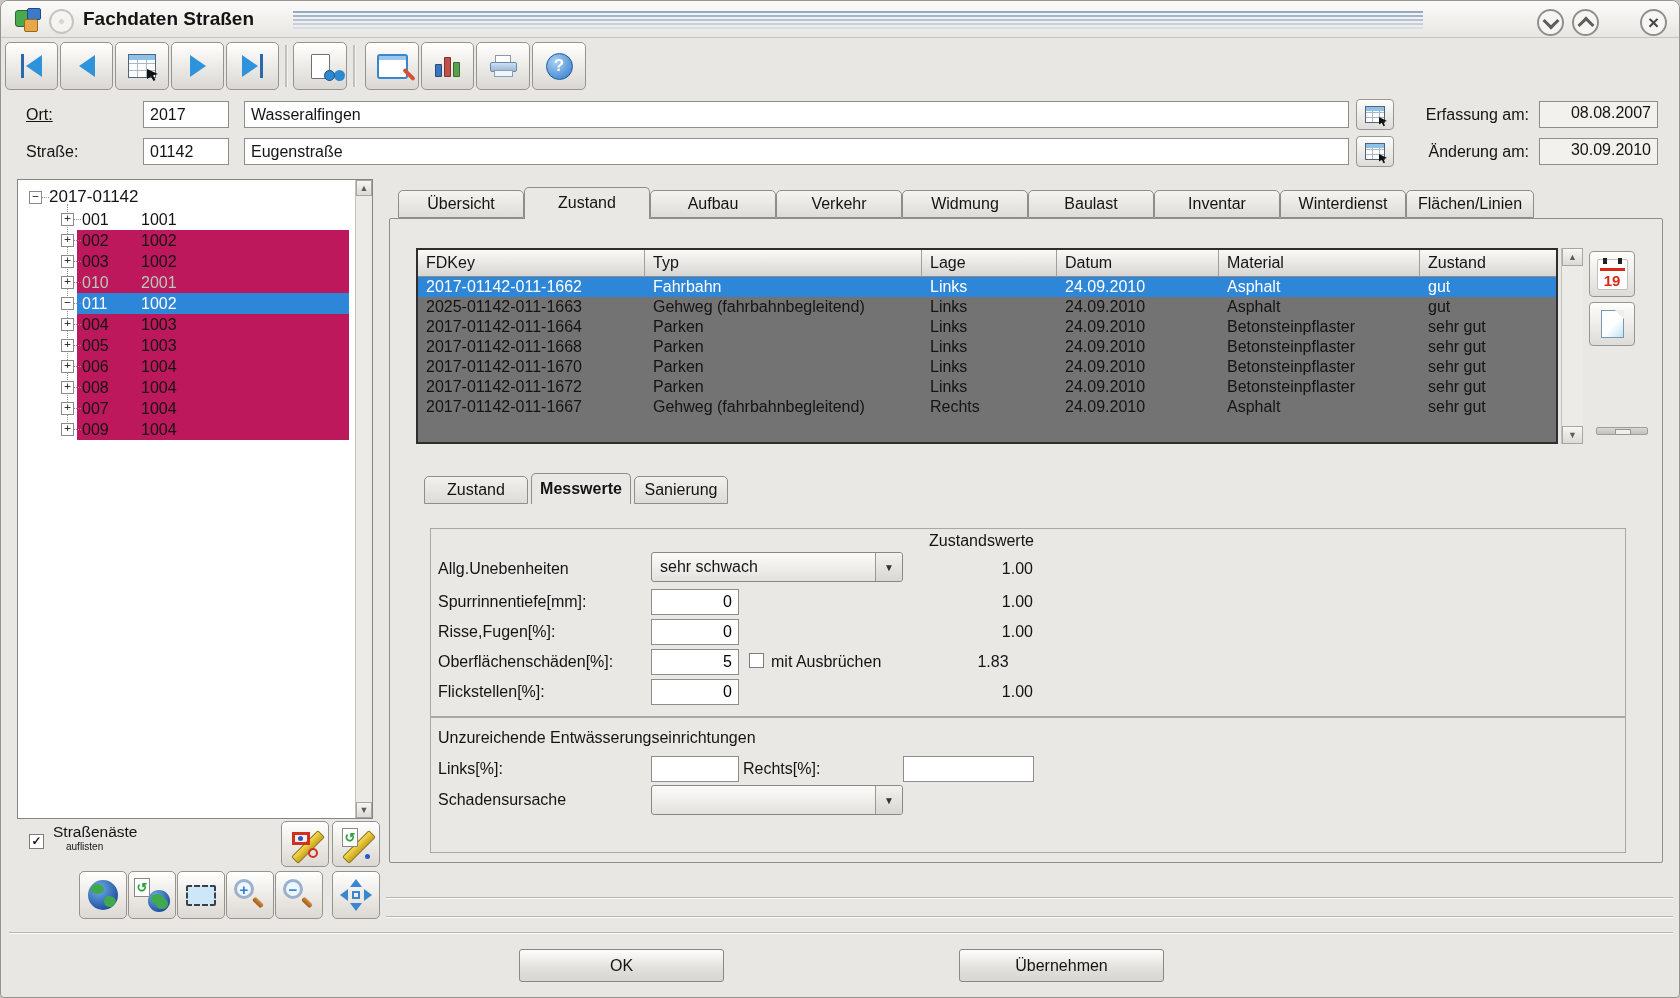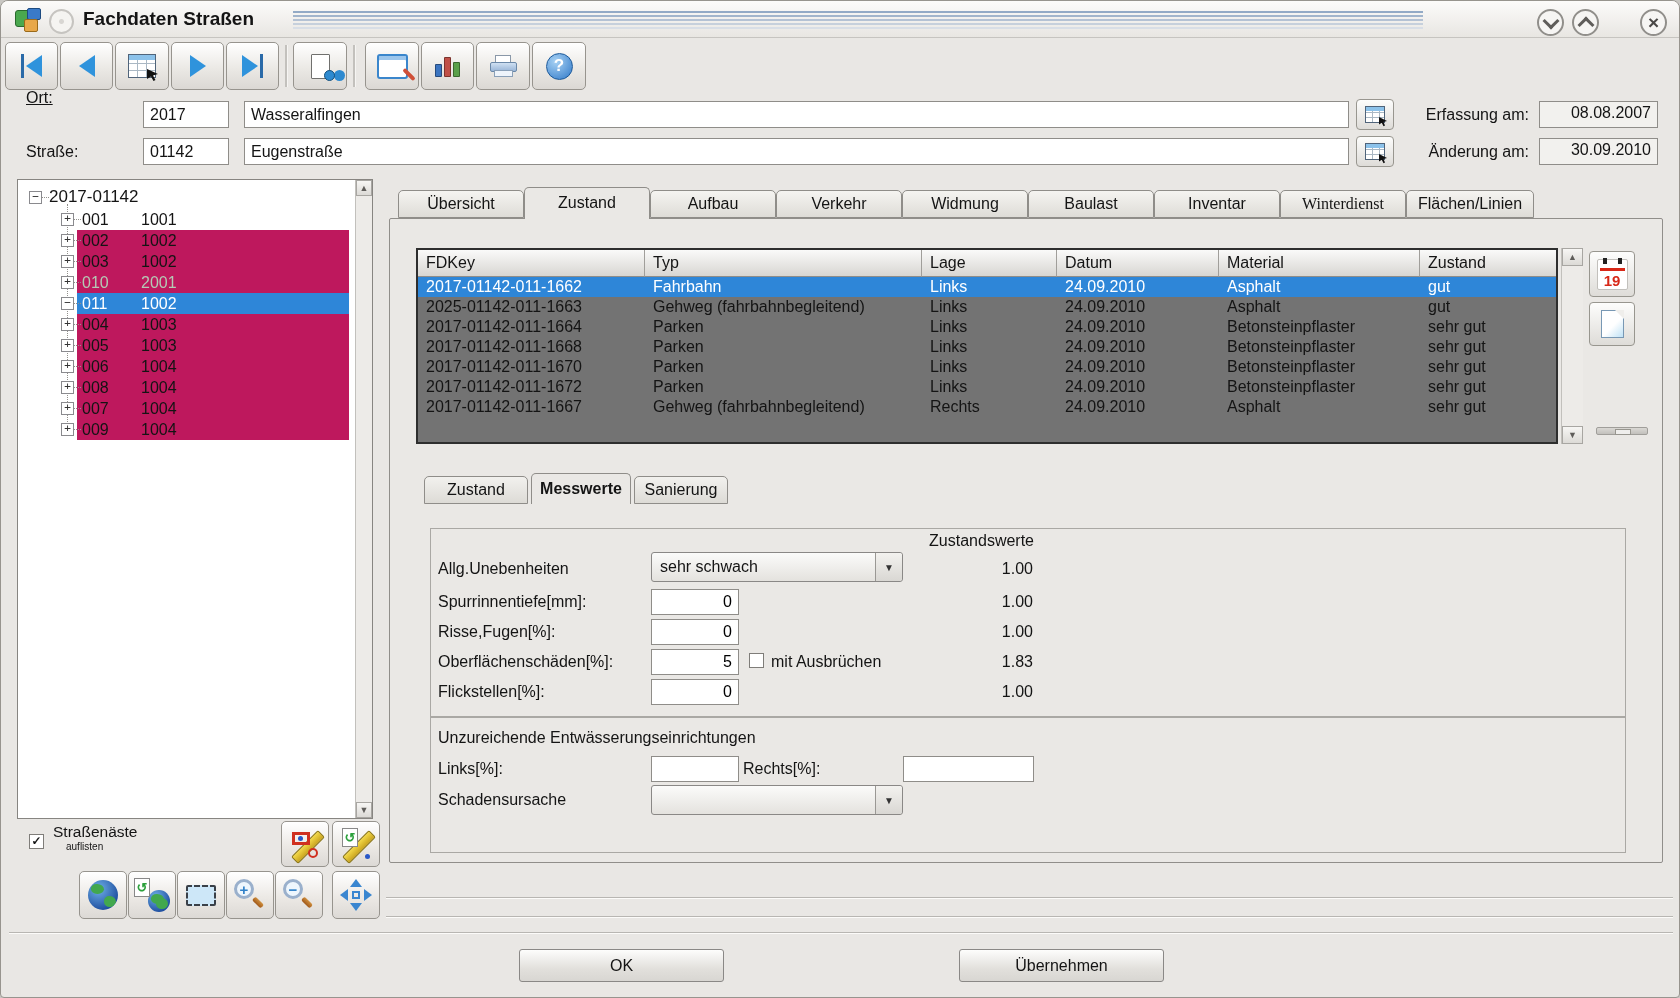--- a/index.html
+++ b/index.html
@@ -186,21 +186,21 @@
       <span class="prn">
         <span class="pp"></span>
         <span class="pb"></span>
         <span class="pt"></span>
       </span>
     </div>
   <div class="tb" style="left:531px;width:54px;">
       <span class="hc">?</span>
     </div>
 
-  <div class="flabel" style="left:25px;top:88px;text-decoration:underline;">Ort:</div>
+  <div class="flabel" style="left:25px;top:105px;text-decoration:underline;">Ort:</div>
   <input class="field" style="left: 142px; top: 100px; width: 86px; height: 27px;" value="2017">
   <input class="field" style="left: 243px; top: 100px; width: 1105px; height: 27px;" value="Wasseralfingen">
   <div class="sbtn" style="left:1355px;top:98px;width:38px;height:31px;">
       <span class="grd sm">
         <svg class="cur" width="11" height="11">
           <path d="M1,1 L9,5 L5.5,6 L7,9.5 L5.5,10.3 L3.8,6.8 L1,8.5 Z" fill="#111"></path>
         </svg>
       </span>
     </div>
   <div class="flabel" style="left:1390px;top:105px;width:138px;text-align:right;">Erfassung am:</div>
@@ -351,21 +351,21 @@
     </div>
 
   <div class="pane"></div>
   <div class="tab" style="left:397px;width:126px;">Übersicht</div>
   <div class="tab act" style="left:523px;width:126px;">Zustand</div>
   <div class="tab" style="left:649px;width:126px;">Aufbau</div>
   <div class="tab" style="left:775px;width:126px;">Verkehr</div>
   <div class="tab" style="left:901px;width:126px;">Widmung</div>
   <div class="tab" style="left:1027px;width:126px;">Baulast</div>
   <div class="tab" style="left:1153px;width:126px;">Inventar</div>
-  <div class="tab" style="left:1279px;width:126px;font-family:Liberation Serif, serif;">Winterdienst</div>
+  <div class="tab" style="left:1279px;width:126px;">Winterdienst</div>
   <div class="tab" style="left:1405px;width:128px;">Flächen/Linien</div>
 
   <div class="dtable">
     <div class="thead">
       <div class="hc2">FDKey</div>
       <div class="hc2">Typ</div>
       <div class="hc2">Lage</div>
       <div class="hc2">Datum</div>
       <div class="hc2">Material</div>
       <div class="hc2" style="border-right:none;">Zustand</div>
@@ -470,21 +470,21 @@
   <div class="score" style="left:952px;top:592px;">1.00</div>
 
   <div class="flabel" style="left:437px;top:622px;">Risse,Fugen[%]:</div>
   <input class="num" style="left: 650px; top: 618px; width: 88px; height: 26px;" value="0">
   <div class="score" style="left:952px;top:622px;">1.00</div>
 
   <div class="flabel" style="left:437px;top:652px;">Oberflächenschäden[%]:</div>
   <input class="num" style="left: 650px; top: 648px; width: 88px; height: 26px;" value="5">
   <div class="cbx" style="left:748px;top:652px;"></div>
   <div class="flabel" style="left:770px;top:652px;">mit Ausbrüchen</div>
-  <div class="score" style="left:952px;top:652px;">1.83</div>
+  <div class="score" style="left:952px;top:652px;text-align:center;">1.83</div>
 
   <div class="flabel" style="left:437px;top:682px;">Flickstellen[%]:</div>
   <input class="num" style="left: 650px; top: 678px; width: 88px; height: 26px;" value="0">
   <div class="score" style="left:952px;top:682px;">1.00</div>
 
   <div class="gbox" style="left:429px;top:716px;width:1196px;height:136px;"></div>
   <div class="flabel" style="left:437px;top:728px;">Unzureichende Entwässerungseinrichtungen</div>
   <div class="flabel" style="left:437px;top:759px;">Links[%]:</div>
   <input class="num lft" style="left: 650px; top: 755px; width: 88px; height: 26px;" value="">
   <div class="flabel" style="left:742px;top:759px;">Rechts[%]:</div>

